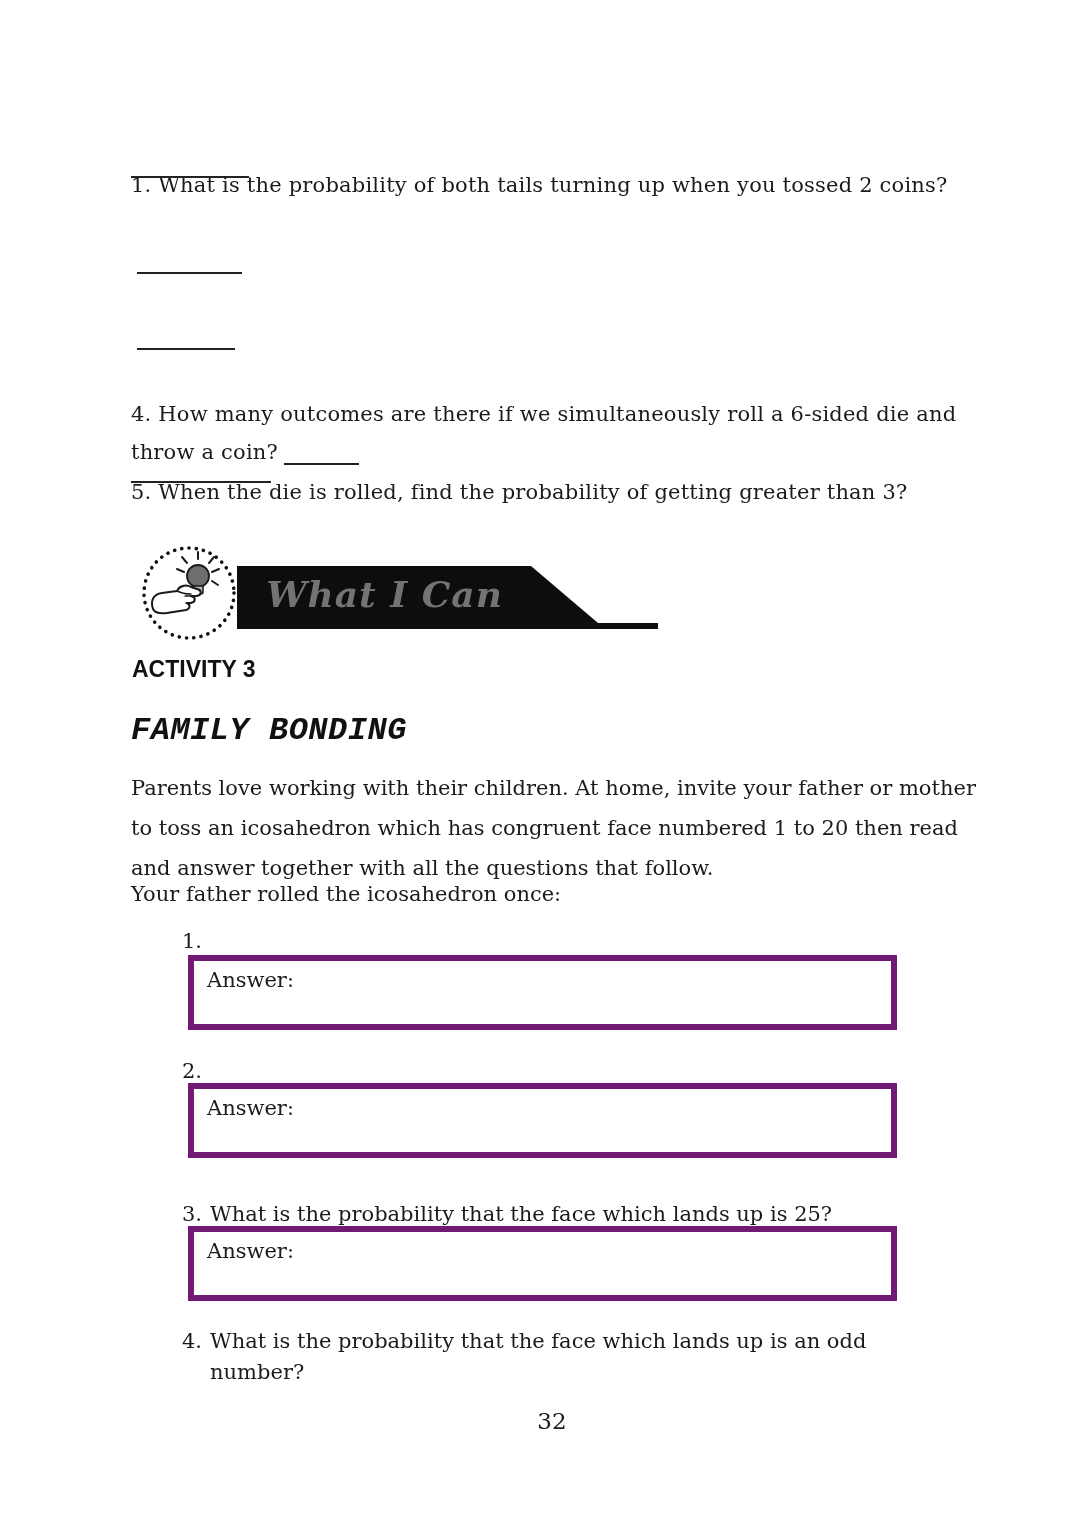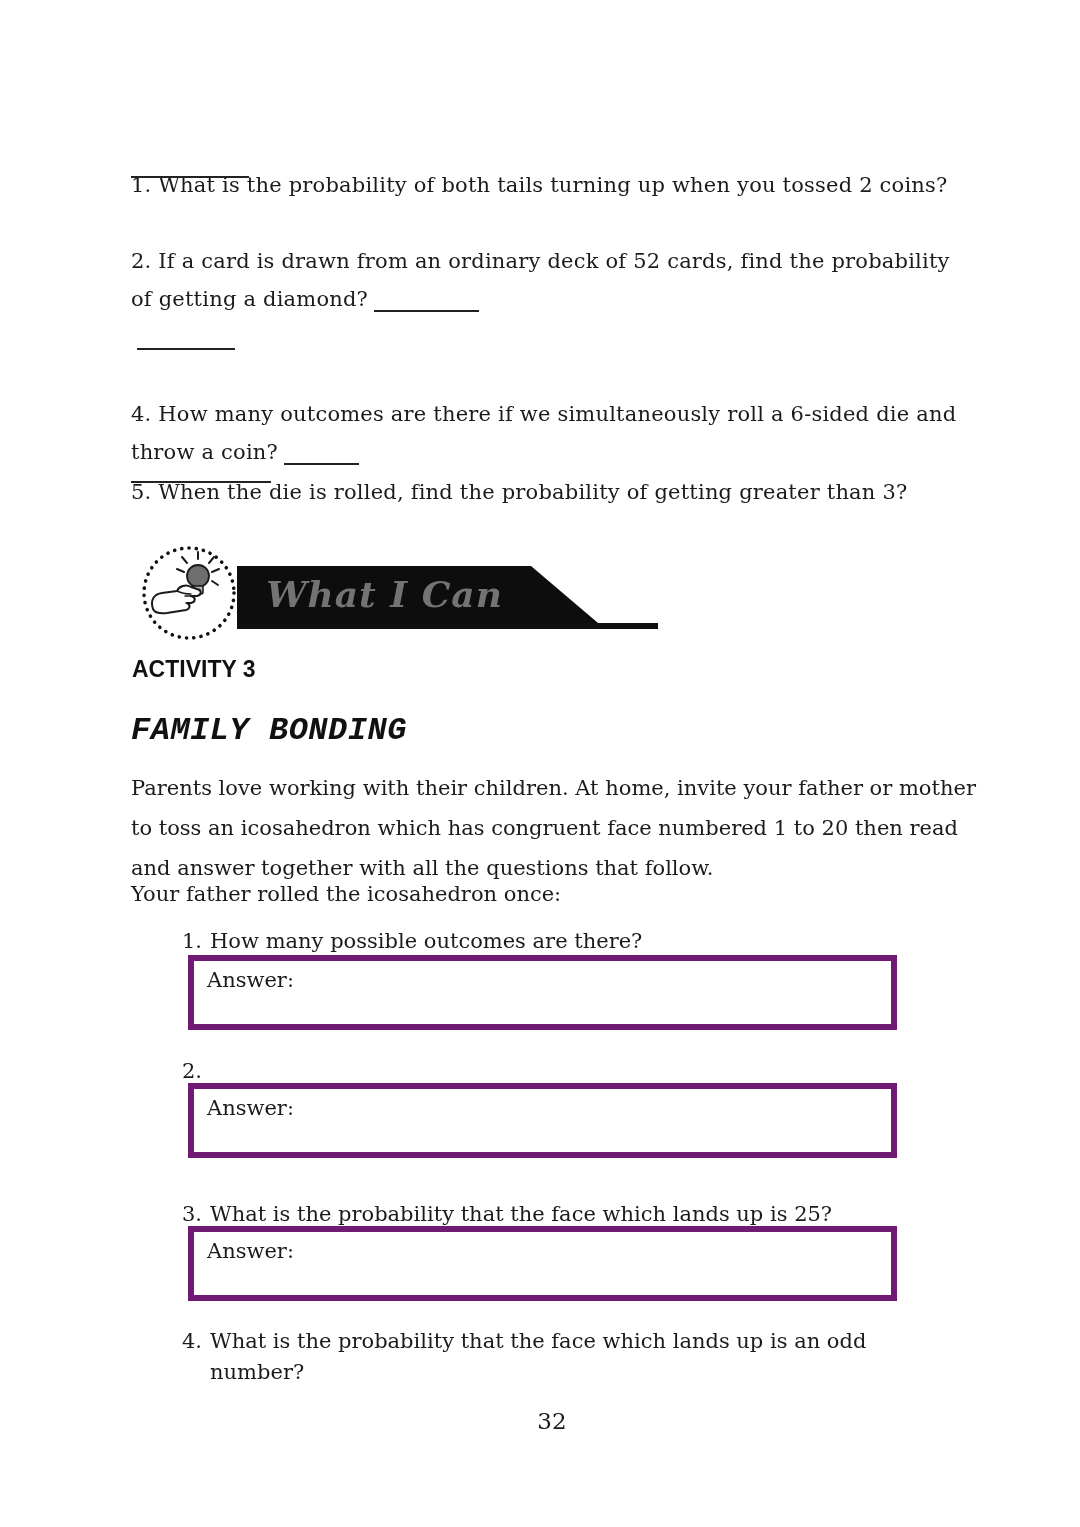--- a/index.html
+++ b/index.html
@@ -132,22 +132,21 @@
 </style>
 </head>
 <body>
 
 <div class="abs q" style="top:128px;">
   <span>1. What is the probability of both tails turning up when you tossed 2 coins?</span>
 </div>
 <div class="abs blank-line" style="left:131px;top:158px;width:118px;"></div>
 
 <div class="abs q" style="top:204px;">
-  <span>2. If a card is drawn from an ordinary deck of 52 cards, find the probability
-of getting a diamond?</span><span class="blank" style="width:105px;"></span>
+  <span class="blank" style="width:105px;"></span>
 </div>
 
 <div class="abs q" style="top:280px;">
   <span class="blank" style="width:98px;"></span>
 </div>
 
 <div class="abs q" style="top:357px;">
   <span>4. How many outcomes are there if we simultaneously roll a 6-sided die and
 throw a coin?</span><span class="blank" style="width:75px;"></span>
 </div>
@@ -188,21 +187,20 @@
 <div class="abs activity-label">ACTIVITY 3</div>
 <div class="abs family-title">FAMILY BONDING</div>
 
 <div class="abs intro">Parents love working with their children. At home, invite your father or mother
 to toss an icosahedron which has congruent face numbered 1 to 20 then read
 and answer together with all the questions that follow.</div>
 <div class="abs scenario">Your father rolled the icosahedron once:</div>
 
 <div class="abs item" style="top:926px;">
   <span class="num">1.</span>
-  <span class="q-text">How many possible outcomes are there?</span>
 </div>
 <div class="abs answer-box" style="top:955px;">
   <span>Answer:</span>
 </div>
 
 <div class="abs item" style="top:1056px;">
   <span class="num">2.</span>
 </div>
 <div class="abs answer-box" style="top:1083px;">
   <span>Answer:</span>

